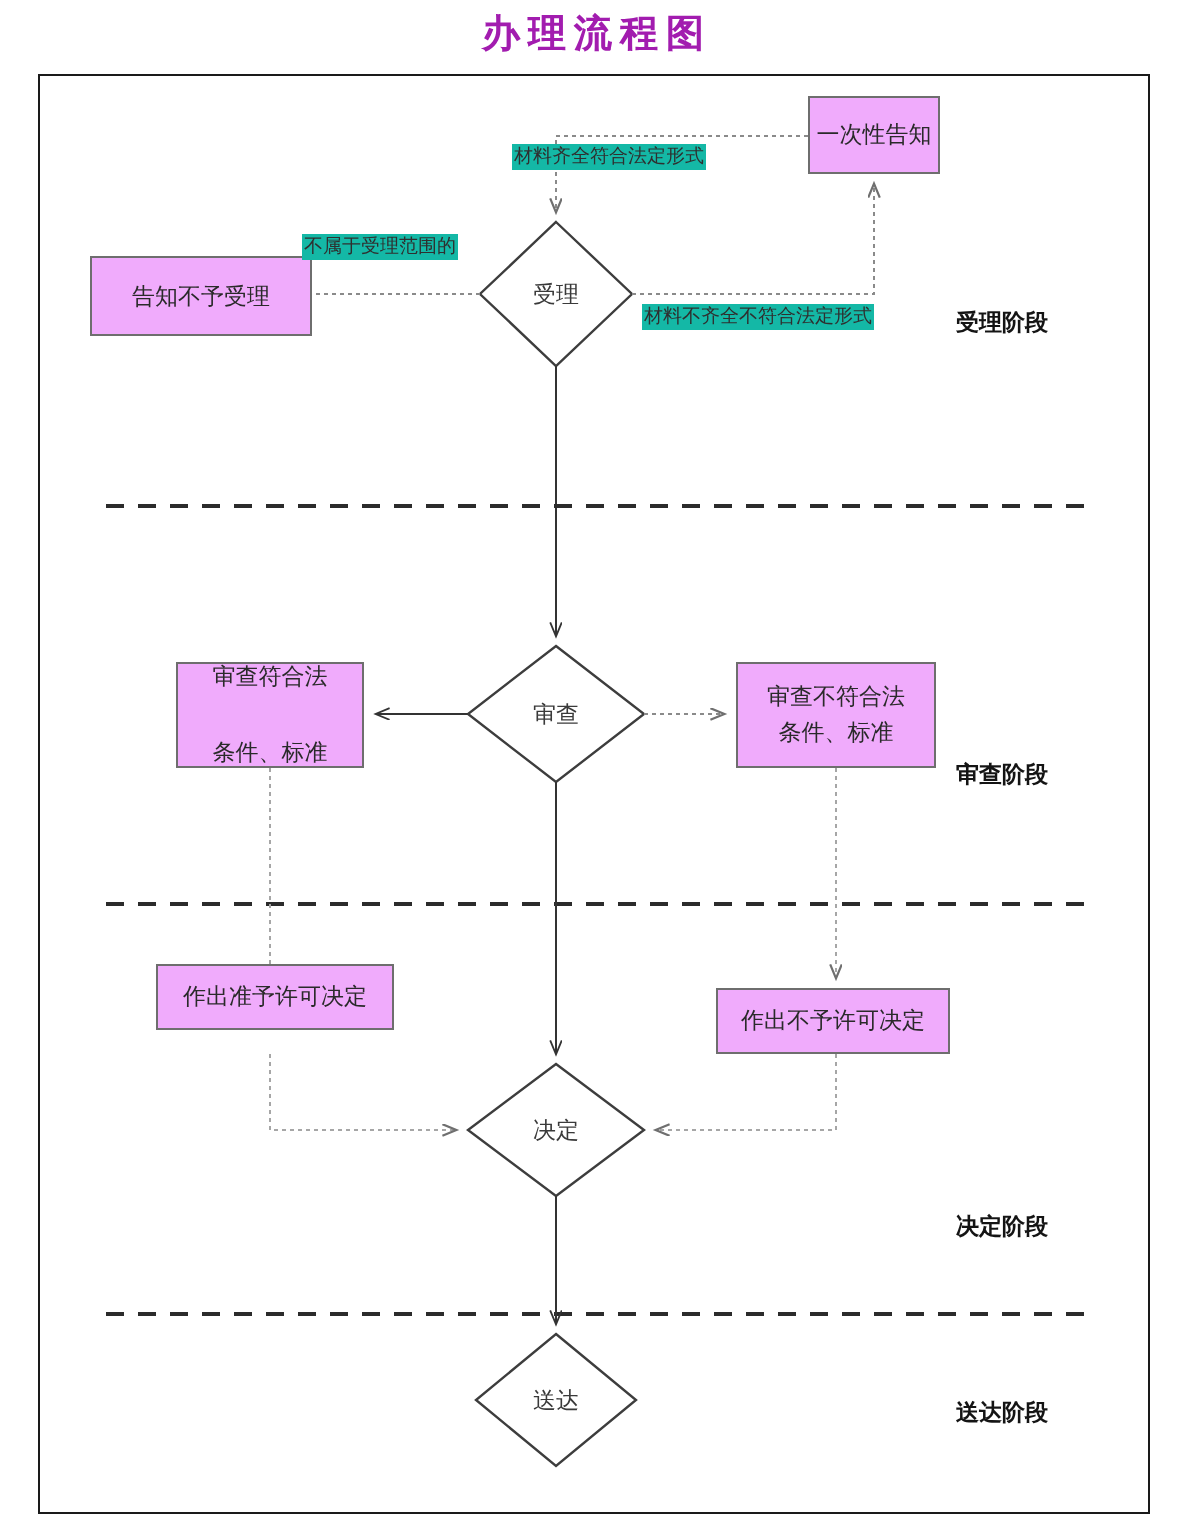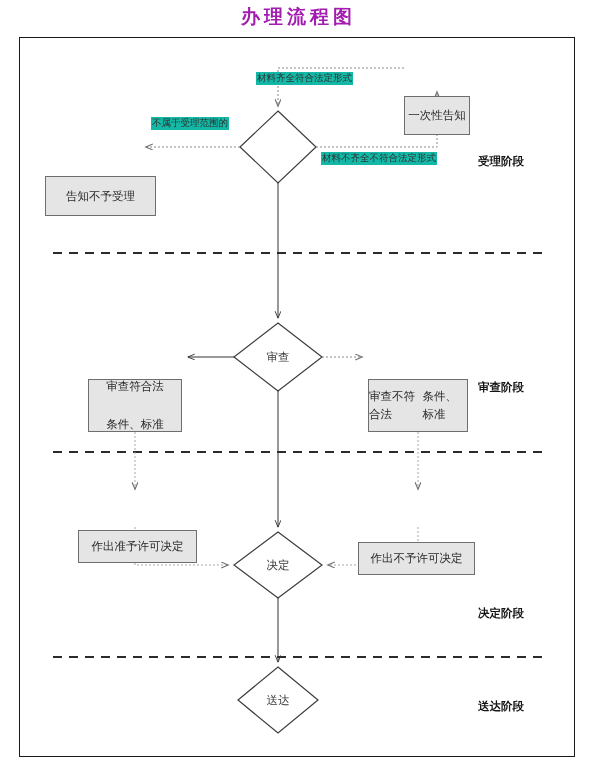--- a/index.html
+++ b/index.html
@@ -15,23 +15,23 @@
 
   #frame{
     position:absolute;left:19px;top:37px;width:556px;height:720px;
     border:1.6px solid #1a1a1a;box-sizing:border-box;background:#fff;
   }
 
   .svg-layer{position:absolute;left:0;top:0;width:597px;height:769px;
              pointer-events:none;}
 
   .node{position:absolute;box-sizing:border-box;display:flex;
-        align-items:center;justify-content:center;text-align:left;
+        align-items:center;justify-content:center;text-align:right;
         font-family:"DejaVu Serif","Liberation Serif",serif;
-        color:#2a2a2a;background:#e5e5e5;margin-top:48px;}
+        color:#2a2a2a;background:#f0abfc;}
 
   .box{border:1.3px solid #6e6e6e;font-size:11.5px;line-height:1.45;}
   .box.two-line{line-height:1.5;}
 
   .diamond-label{
     position:absolute;display:flex;align-items:center;justify-content:center;
     font-family:"DejaVu Serif","Liberation Serif",serif;
     font-size:11.5px;color:#3a3a3a;background:transparent;
   }
 
@@ -101,27 +101,30 @@
   </svg>
 
   <div class="node box" style="left:404px;top:48px;width:66px;height:39px;">
     <span>一次性告知</span>
   </div>
 
   <div class="node box" style="left:45px;top:128px;width:111px;height:40px;">
     <span>告知不予受理</span>
   </div>
 
+  <div class="diamond-label" style="left:240px;top:133px;width:76px;height:28px;">
+    <span>受理</span>
+  </div>
 
   <div class="node box two-line" style="left:88px;top:331px;width:94px;height:53px;flex-direction:column;gap:20px;">
     <span>审查符合法</span>
     <span>条件、标准</span>
   </div>
 
-  <div class="node box two-line" style="left:368px;top:331px;width:100px;height:53px;flex-direction:row;">
+  <div class="node box two-line" style="left:368px;top:331px;width:100px;height:53px;flex-direction:column;">
     <span>审查不符合法</span>
     <span>条件、标准</span>
   </div>
 
   <div class="diamond-label" style="left:240px;top:343px;width:76px;height:28px;">
     <span>审查</span>
   </div>
 
   <div class="node box" style="left:78px;top:482px;width:119px;height:33px;">
     <span>作出准予许可决定</span>

